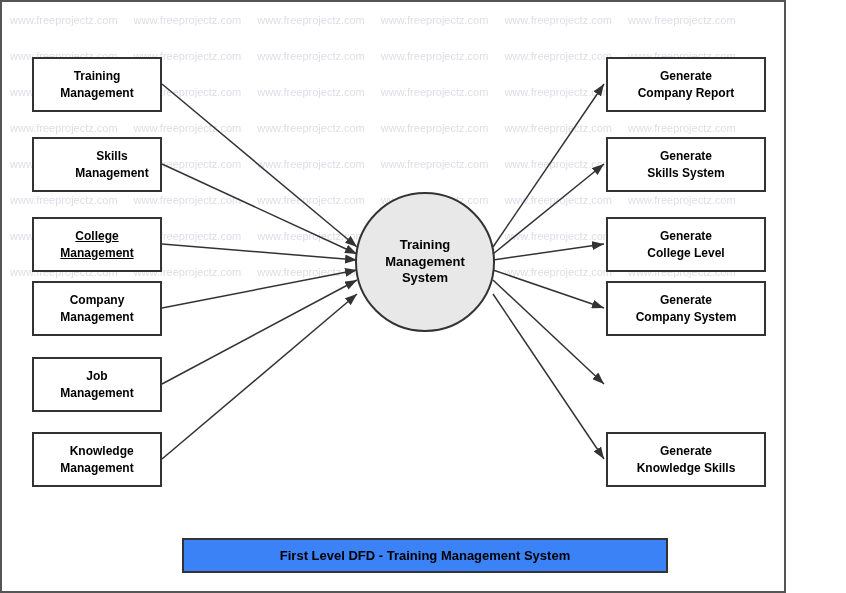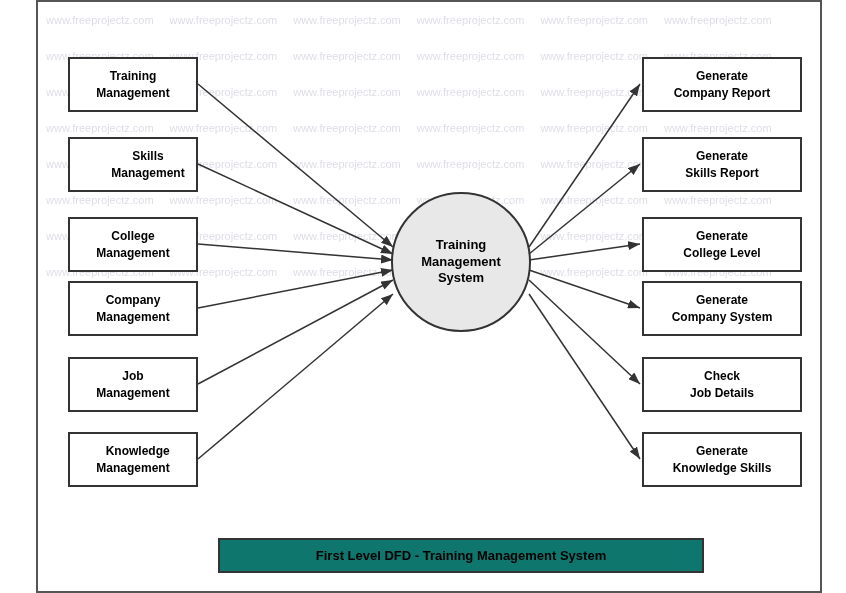--- a/index.html
+++ b/index.html
@@ -10,21 +10,20 @@
       height: 593px;
       overflow: hidden;
       position: relative;
     }
     .page-wrapper {
       width: 786px;
       height: 593px;
       background: #fff;
       position: relative;
       border: 2px solid #555;
-      margin-left: 36px;
     }
     
     .watermark-container {
       position: absolute;
       top: 0; left: 0; right: 0; bottom: 0;
       pointer-events: none;
       z-index: 0;
       overflow: hidden;
     }
     .watermark-row {
@@ -81,21 +80,21 @@
       align-items: center;
       justify-content: center;
       padding: 4px;
       z-index: 10;
     }
 
     
     .title-box {
       position: absolute;
       border: 2px solid #333;
-      background: #0f766e;
+      background: #3b82f6;
       text-align: center;
       font-weight: bold;
       font-size: 13px;
       padding: 8px 16px;
       z-index: 10;
     }
 
     
     .arrows-svg {
       position: absolute;
@@ -219,55 +218,52 @@
     </div>
 
     <div class="box" style="left:30px; top:55px; width:130px; height:55px;">
       <span>Training<br>Management</span>
     </div>
 
     <div class="box" style="left:30px; top:135px; width:130px; height:55px;padding-left:34px;">
       <span>Skills<br>Management</span>
     </div>
 
-    <div class="box" style="left:30px; top:215px; width:130px; height:55px;">
+    <div class="box" style="left:30px; top:215px; width:130px; height:55px;text-decoration:underline;">
       <span>College<br>Management</span>
     </div>
 
     <div class="box" style="left:30px; top:279px; width:130px; height:55px;">
       <span>Company<br>Management</span>
     </div>
 
     <div class="box" style="left:30px; top:355px; width:130px; height:55px;">
       <span>Job<br>Management</span>
     </div>
 
     <div class="box" style="left:30px; top:430px; width:130px; height:55px;text-align:right;">
       <span>Knowledge<br>Management</span>
     </div>
 
     <div class="box" style="left:604px; top:55px; width:160px; height:55px;">
       <span>Generate<br><b>Company Report</b></span>
     </div>
 
     <div class="box" style="left:604px; top:135px; width:160px; height:55px;">
-      <span>Generate<br><b>Skills Report</b></span>
+      <span>Generate<br><b>Skills System</b></span>
     </div>
 
     <div class="box" style="left:604px; top:215px; width:160px; height:55px;">
       <span>Generate<br><b>College Level</b></span>
     </div>
 
     <div class="box" style="left:604px; top:279px; width:160px; height:55px;">
       <span>Generate<br><b>Company System</b></span>
     </div>
 
-    <div class="box" style="left:604px; top:355px; width:160px; height:55px;">
-      <span>Check<br><b>Job Details</b></span>
-    </div>
 
     <div class="box" style="left:604px; top:430px; width:160px; height:55px;">
       <span>Generate<br><b>Knowledge Skills</b></span>
     </div>
 
     <div class="title-box" style="left:180px; bottom:22px; width:486px;">
       <span>First Level DFD - Training Management System</span>
     </div>
 
   </div>

